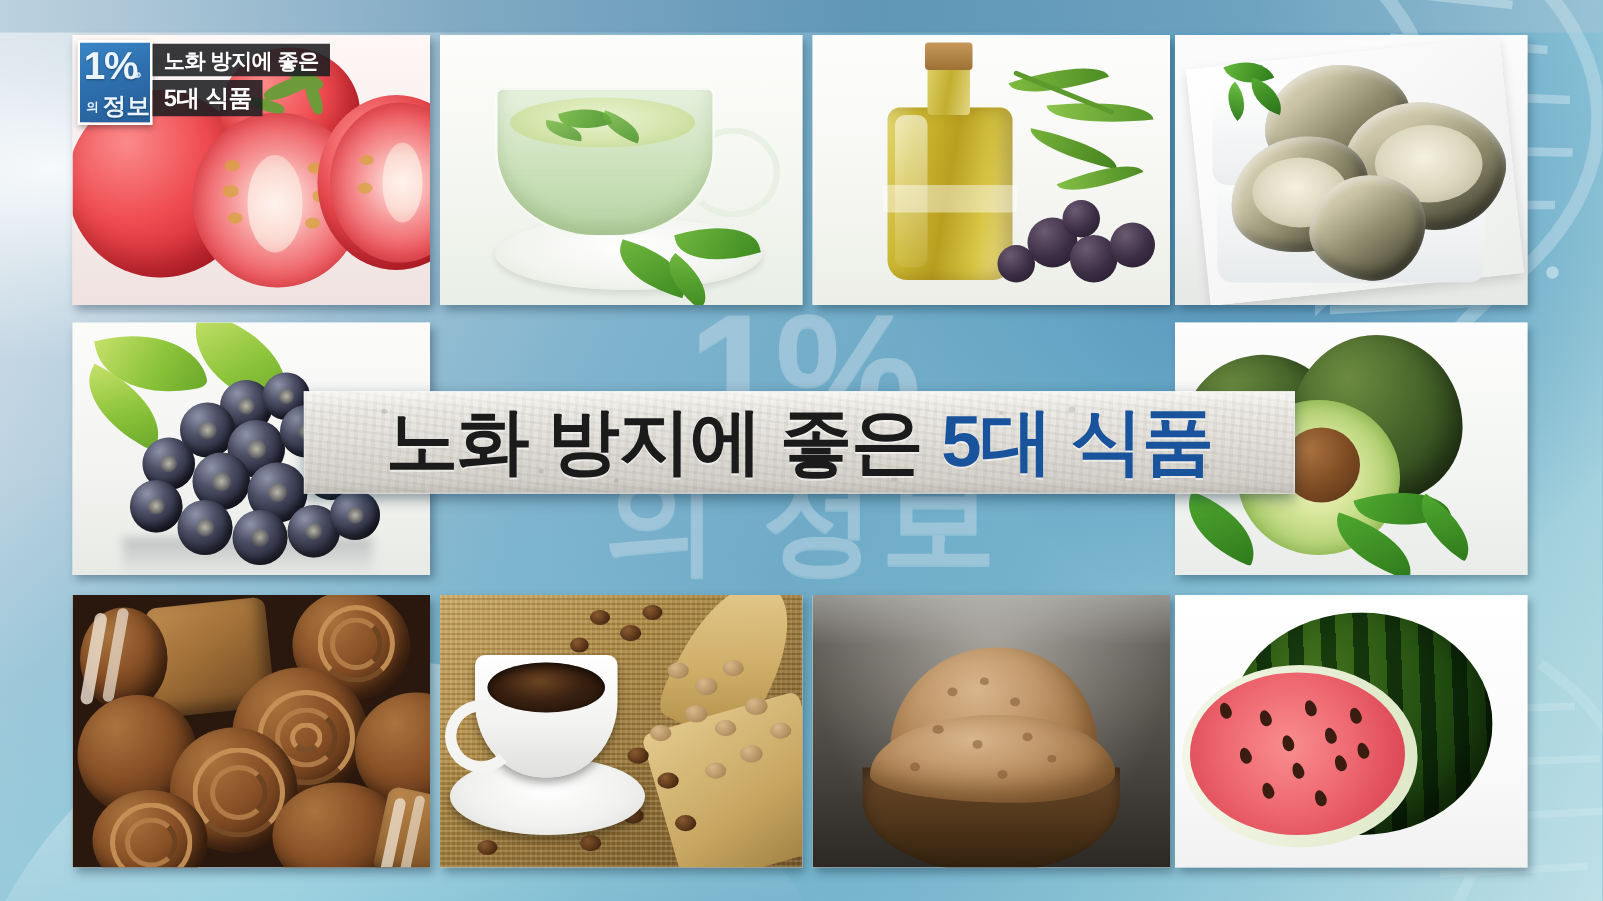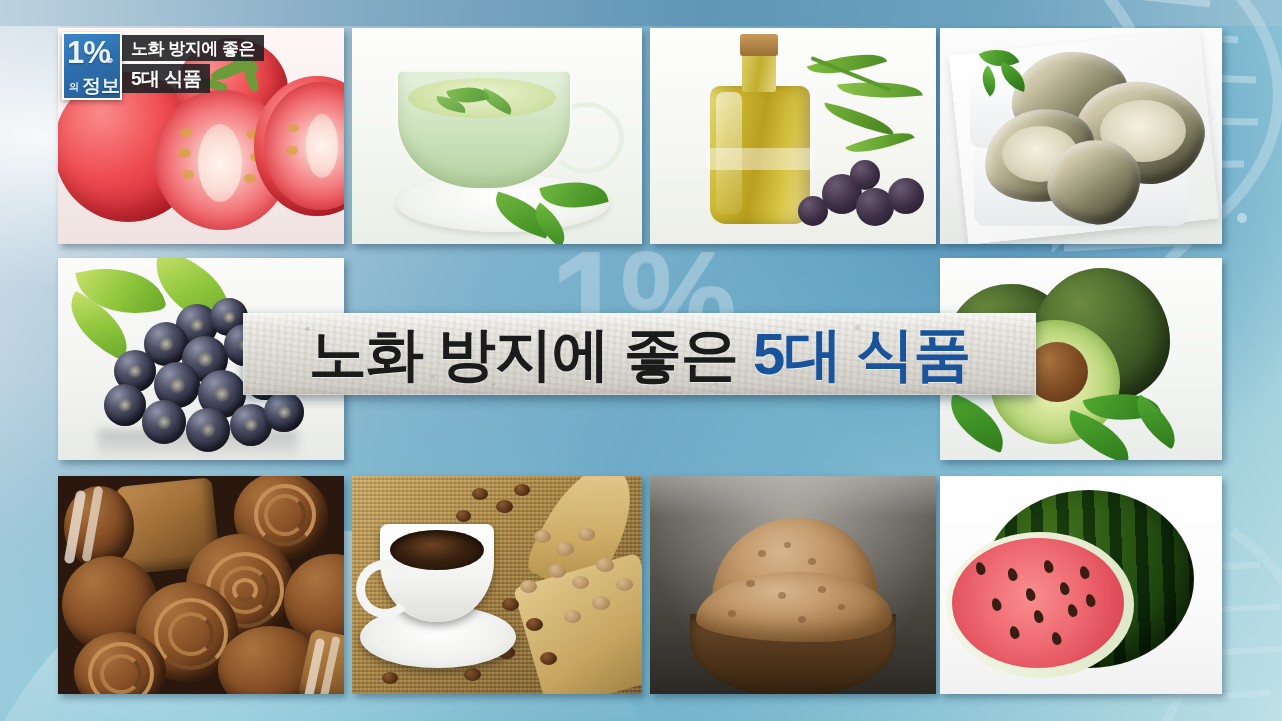--- a/index.html
+++ b/index.html
@@ -271,20 +271,21 @@
         <line x1="70" y1="258" x2="188" y2="252"></line>
         <line x1="84" y1="214" x2="202" y2="208"></line>
         <line x1="80" y1="170" x2="198" y2="166"></line>
         <line x1="60" y1="128" x2="178" y2="124"></line>
       </g>
     </svg>
   </div>
 
   <div class="watermark">
     <div class="wm-top">1%</div>
+    <div class="wm-bot">의 정보</div>
   </div>
 
   <div class="cell" style="left:58px;top:28px;width:286px;height:216px;">
     <div class="photo tomato-bg">
       <div class="tom" style="left:-4px;top:44px;width:148px;height:150px;"></div>
       <div class="tom" style="left:118px;top:10px;width:112px;height:104px;"></div>
       <div class="tom-cut" style="left:96px;top:62px;width:136px;height:140px;"></div>
       <div class="tom-core" style="left:140px;top:96px;width:44px;height:78px;"></div>
       <div class="seedpock" style="left:122px;top:100px;width:12px;height:9px;"></div>
       <div class="seedpock" style="left:120px;top:120px;width:13px;height:10px;"></div>

